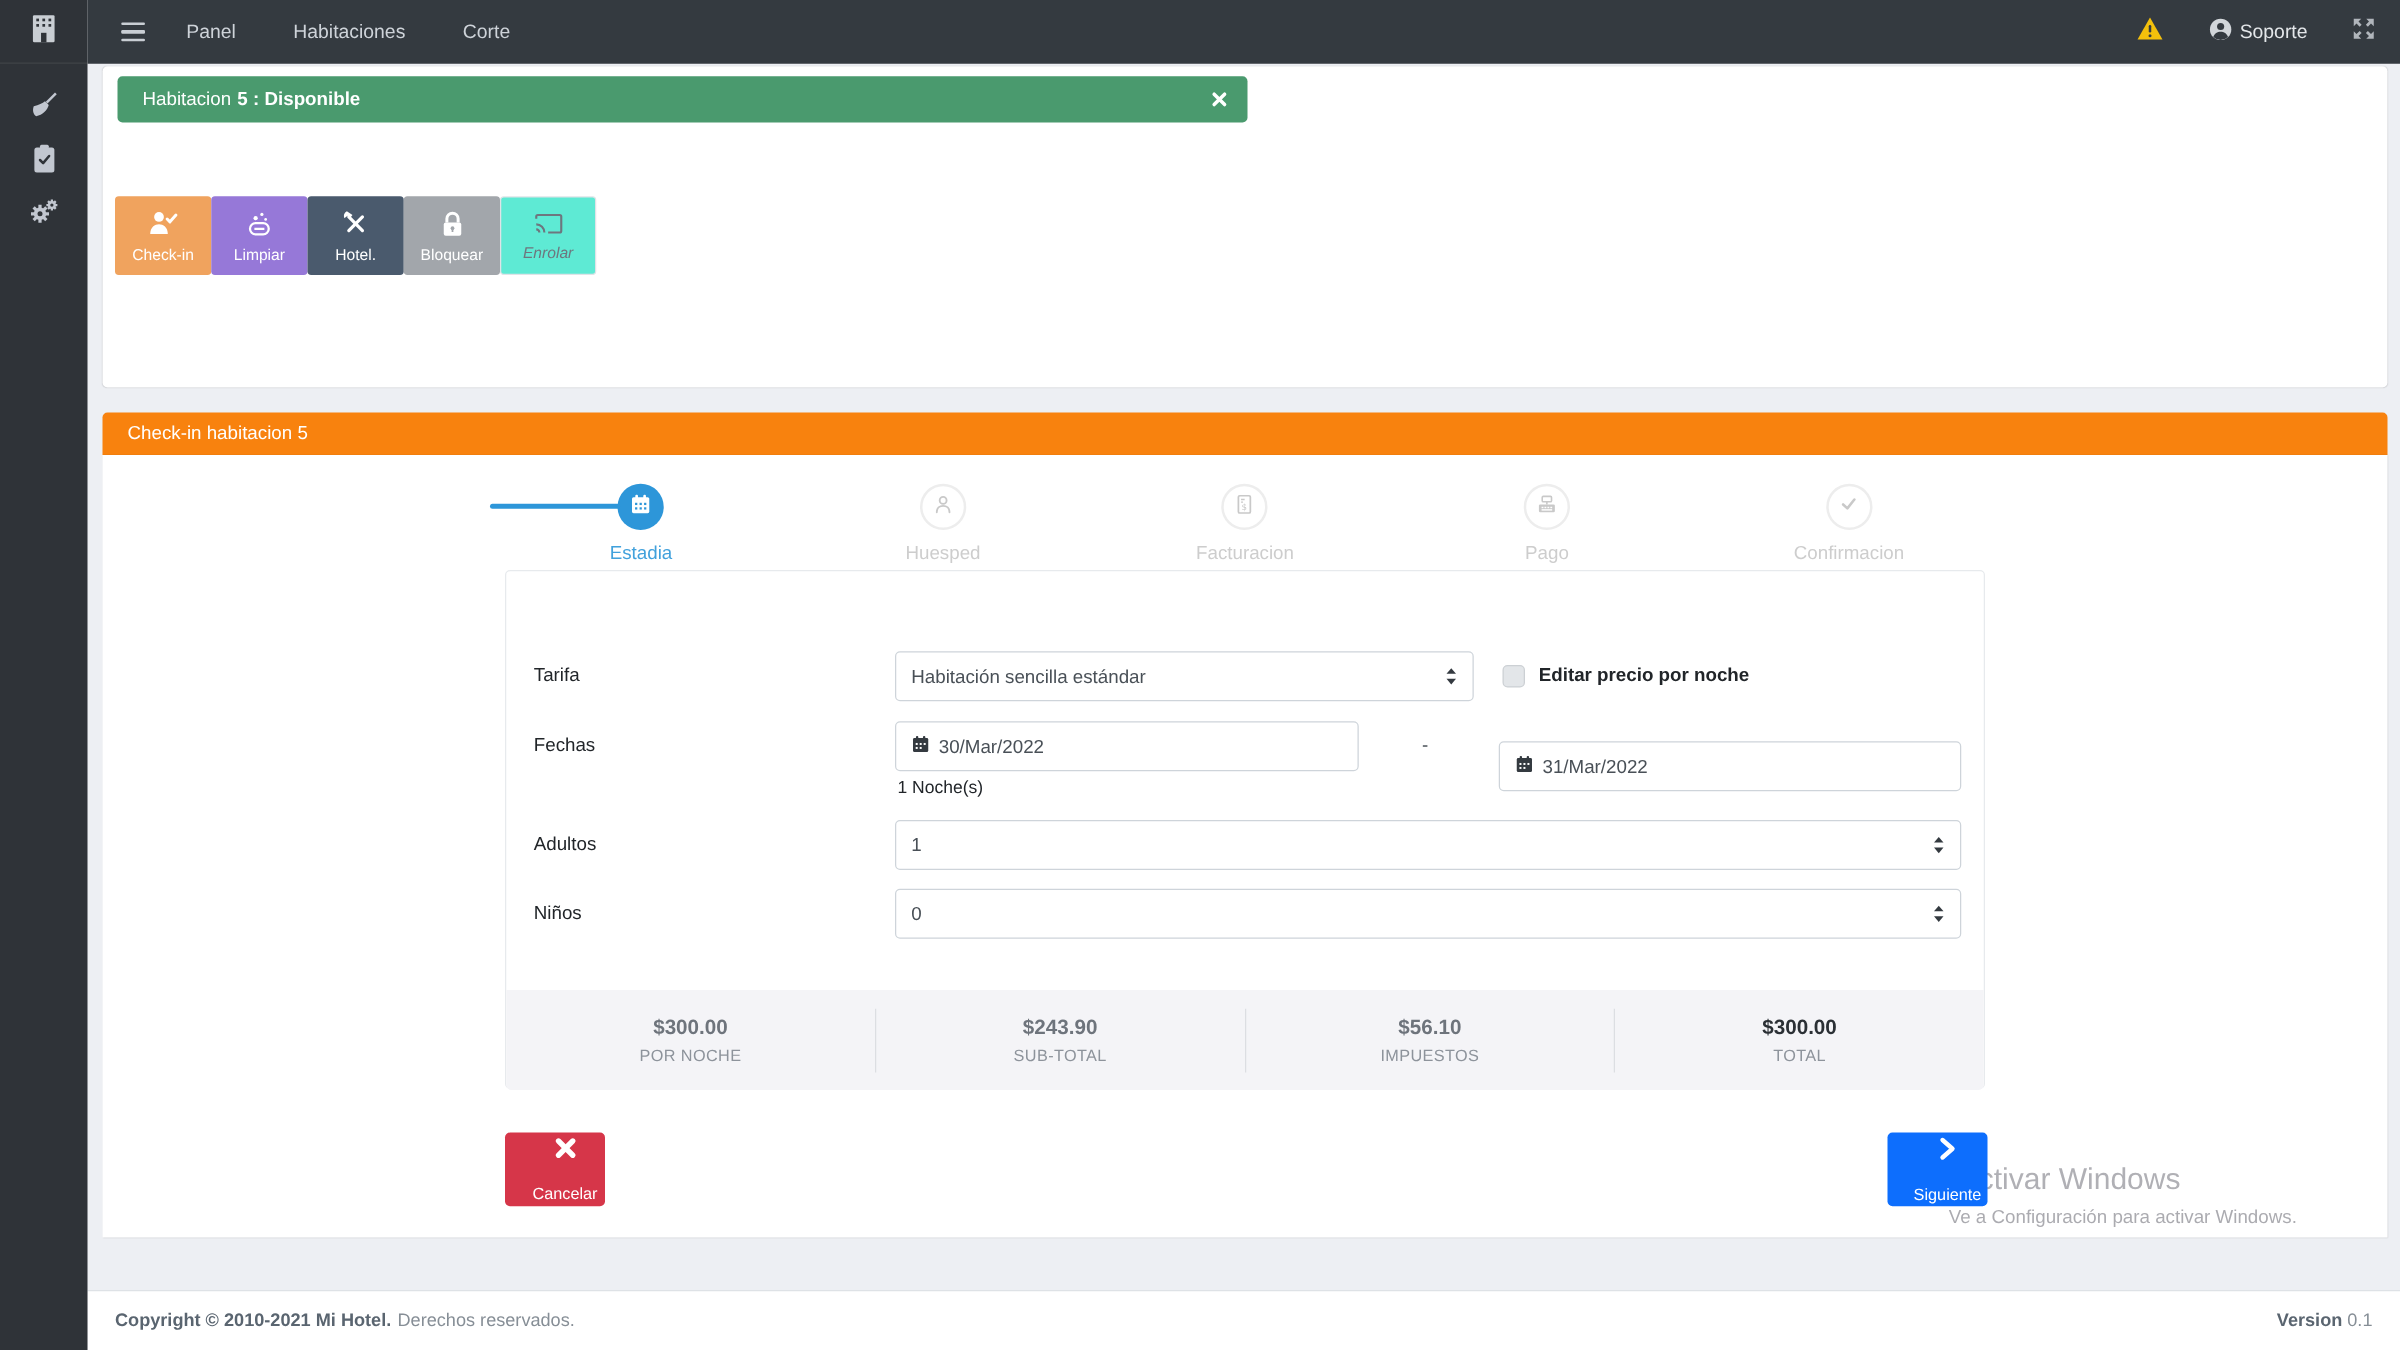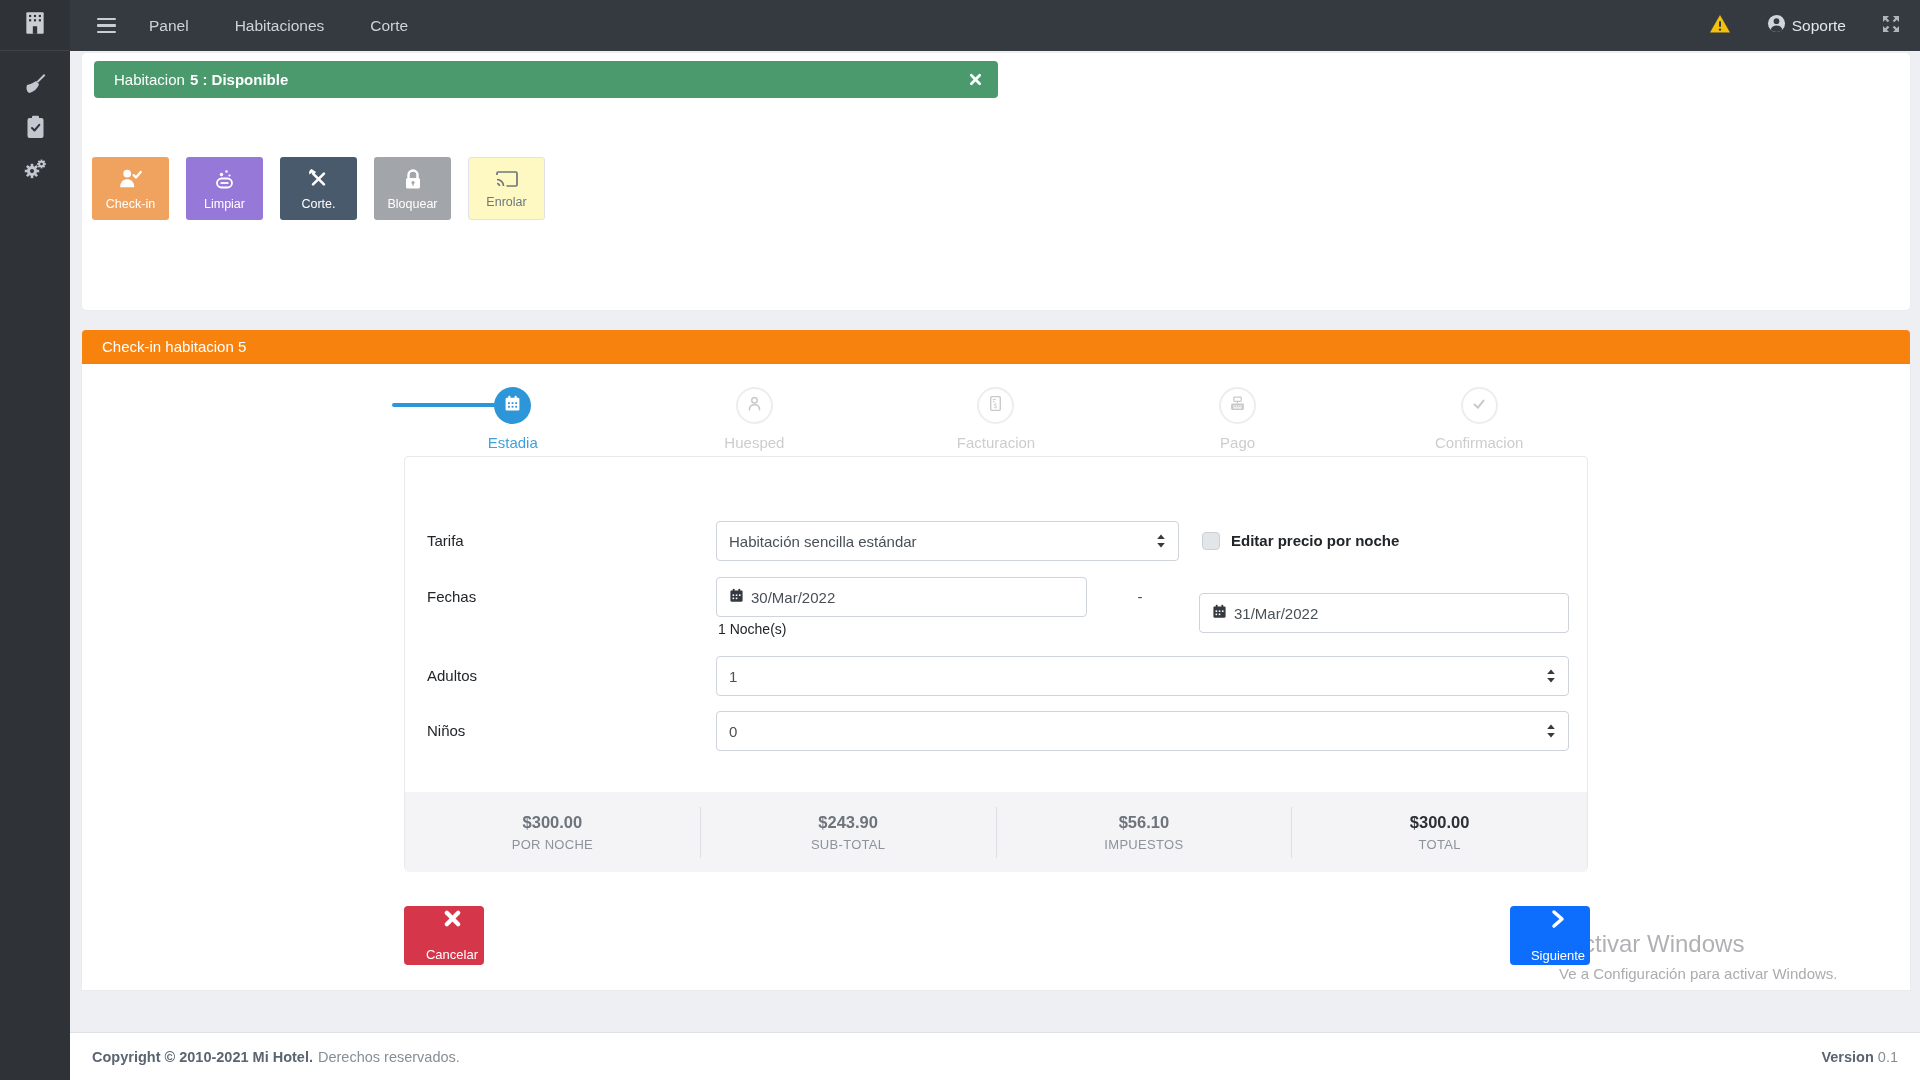--- a/index.html
+++ b/index.html
@@ -31,29 +31,29 @@
   .support { display:flex; align-items:center; gap:6px; color:#e4e7ea; font-size:15.5px; cursor:pointer; }
 
   
   .top-card { position:absolute; left:82px; top:53px; width:1828px; height:257px; background:#fff;
     border-radius:4px; box-shadow:0 0 1px rgba(0,0,0,.15); }
   .alert { position:absolute; left:12px; top:8px; width:904px; height:37px; background:#4a9a6e;
     border-radius:4px; color:#fff; font-size:15px; display:flex; align-items:center; padding:0 14px 0 20px; }
   .alert b { font-weight:700; margin-left:5px; }
   .alert-close { margin-left:auto; width:18px; height:18px; display:flex; align-items:center;
     justify-content:center; cursor:pointer; }
-  .actions { position:absolute; left:10px; top:104px; display:flex; gap:17px;border-radius:30px; }
+  .actions { position:absolute; left:10px; top:104px; display:flex; gap:0;border-radius:30px; }
   .action-btn { width:77px; height:63px; border-radius:3px; color:#fff; display:flex; flex-direction:column;
     align-items:center; justify-content:center; gap:4px; font-size:12.5px; cursor:pointer; border:none; }
   .action-btn .alabel { line-height:1; }
   .ab-checkin { background:#f0a35e; }
   .ab-limpiar { background:#9678d8; }
   .ab-mant    { background:#4a5a6d; }
   .ab-bloquear{ background:#a2a6ab; }
-  .ab-enrolar { background:#fef9c3; border:1px solid #dfe3e7; color:#6e767e; }
+  .ab-enrolar { background:#5eead4; border:1px solid #dfe3e7; color:#6e767e;font-style:italic; }
 
   
   .panel-header { position:absolute; left:82px; top:330px; width:1828px; height:34px; background:#f8820e;
     border-radius:4px 4px 0 0; color:#fff; font-size:15px; line-height:34px; padding-left:20px; }
 
   
   .main-card { position:absolute; left:82px; top:364px; width:1828px; height:626px; background:#fff;
     box-shadow:0 0 1px rgba(0,0,0,.12); }
 
   
@@ -257,21 +257,21 @@
         <svg width="25" height="24" viewBox="0 0 24 24" fill="#fff">
             <g transform="rotate(45 12 12)">
               <rect x="10.7" y="3" width="2.6" height="18" rx="1.3"></rect>
             </g>
             <g transform="rotate(-45 12 12)">
               <rect x="10.7" y="3" width="2.6" height="18" rx="1.3"></rect>
             </g>
             <path d="M5,2 A4,4 0 0 0 3,7.5 L5.5,5.5 L7.5,7.5 L9.5,5 Z" fill="#fff"></path>
           </svg>
       </span>
-      <span class="alabel">Corte.</span>
+      <span class="alabel">Hotel.</span>
     </button>
     <button class="action-btn ab-bloquear">
       <span>
         <svg width="22" height="24" viewBox="0 0 22 24">
             <path d="M6.5,11 V8 a4.5,4.5 0 0 1 9,0 V11" fill="none" stroke="#fff" stroke-width="2.4"></path>
             <rect x="4" y="11" width="14" height="10.5" rx="1.6" fill="#fff"></rect>
             <circle cx="11" cy="15.5" r="1.5" fill="#a2a6ab"></circle>
             <rect x="10.3" y="16" width="1.4" height="2.6" fill="#a2a6ab"></rect>
           </svg>
       </span>

